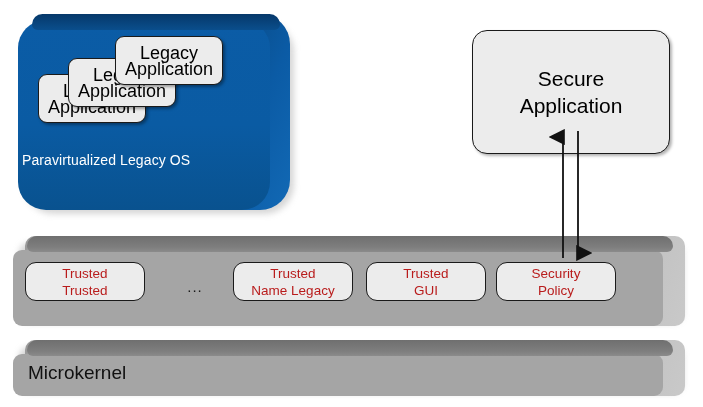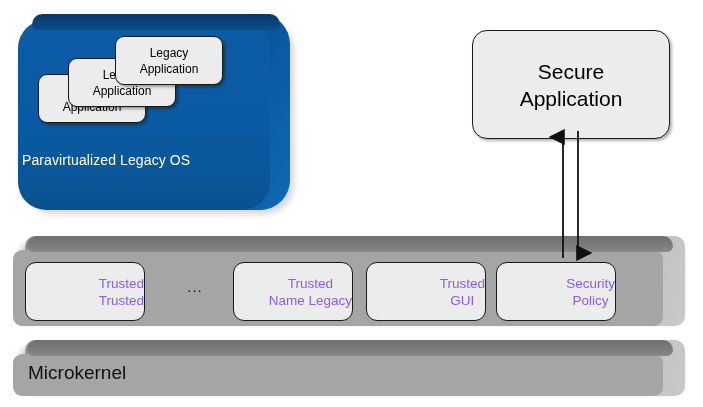--- a/index.html
+++ b/index.html
@@ -82,36 +82,36 @@
     height: 49px;
     border: 1.6px solid #1a1a1a;
     border-radius: 9px;
     background: #ececec;
     box-shadow: 2px 2px 3px rgba(0,0,0,0.35);
     display: flex;
     align-items: center;
     justify-content: center;
     text-align: center;
     color: #000000;
-    font-size: 12px;
+    font-size: 18px;
     line-height: 16px;
     box-sizing: border-box;
     overflow: hidden;
   }
   .app-box.a1 { left: 38px;  top: 74px;  z-index: 3; }
   .app-box.a2 { left: 68px;  top: 58px;  z-index: 4; }
   .app-box.a3 { left: 115px; top: 36px;  z-index: 5; }
 
   
   .secure-app {
     position: absolute;
     left: 472px;
     top: 30px;
     width: 198px;
-    height: 109px;
+    height: 124px;
     border: 1.8px solid #1a1a1a;
     border-radius: 15px;
     background: #ececec;
     box-shadow: 2px 2px 3px rgba(0,0,0,0.30);
     display: flex;
     align-items: center;
     justify-content: center;
     text-align: center;
     font-size: 21px;
     line-height: 27px;
@@ -180,31 +180,31 @@
     font-size: 19px;
     color: #111111;
     z-index: 3;
     white-space: nowrap;
   }
 
   
   .svc-box {
     position: absolute;
     width: 120px;
-    height: 59px;
+    height: 39px;
     border: 1.7px solid #1a1a1a;
     border-radius: 11px;
     background: #ececec;
     display: flex;
     align-items: center;
-    justify-content: flex-end;
+    justify-content: center;
     text-align: center;
     font-size: 13.5px;
     line-height: 17px;
-    color: #8b5cf6;
+    color: #b91c1c;
     box-sizing: border-box;
     z-index: 4;
   }
   .svc-box.s0 { left: 25px;  top: 262px; }
   .svc-box.s1 { left: 233px; top: 262px; }
   .svc-box.s2 { left: 366px; top: 262px; }
   .svc-box.s3 { left: 496px; top: 262px; }
 
   .ellipsis {
     position: absolute;

